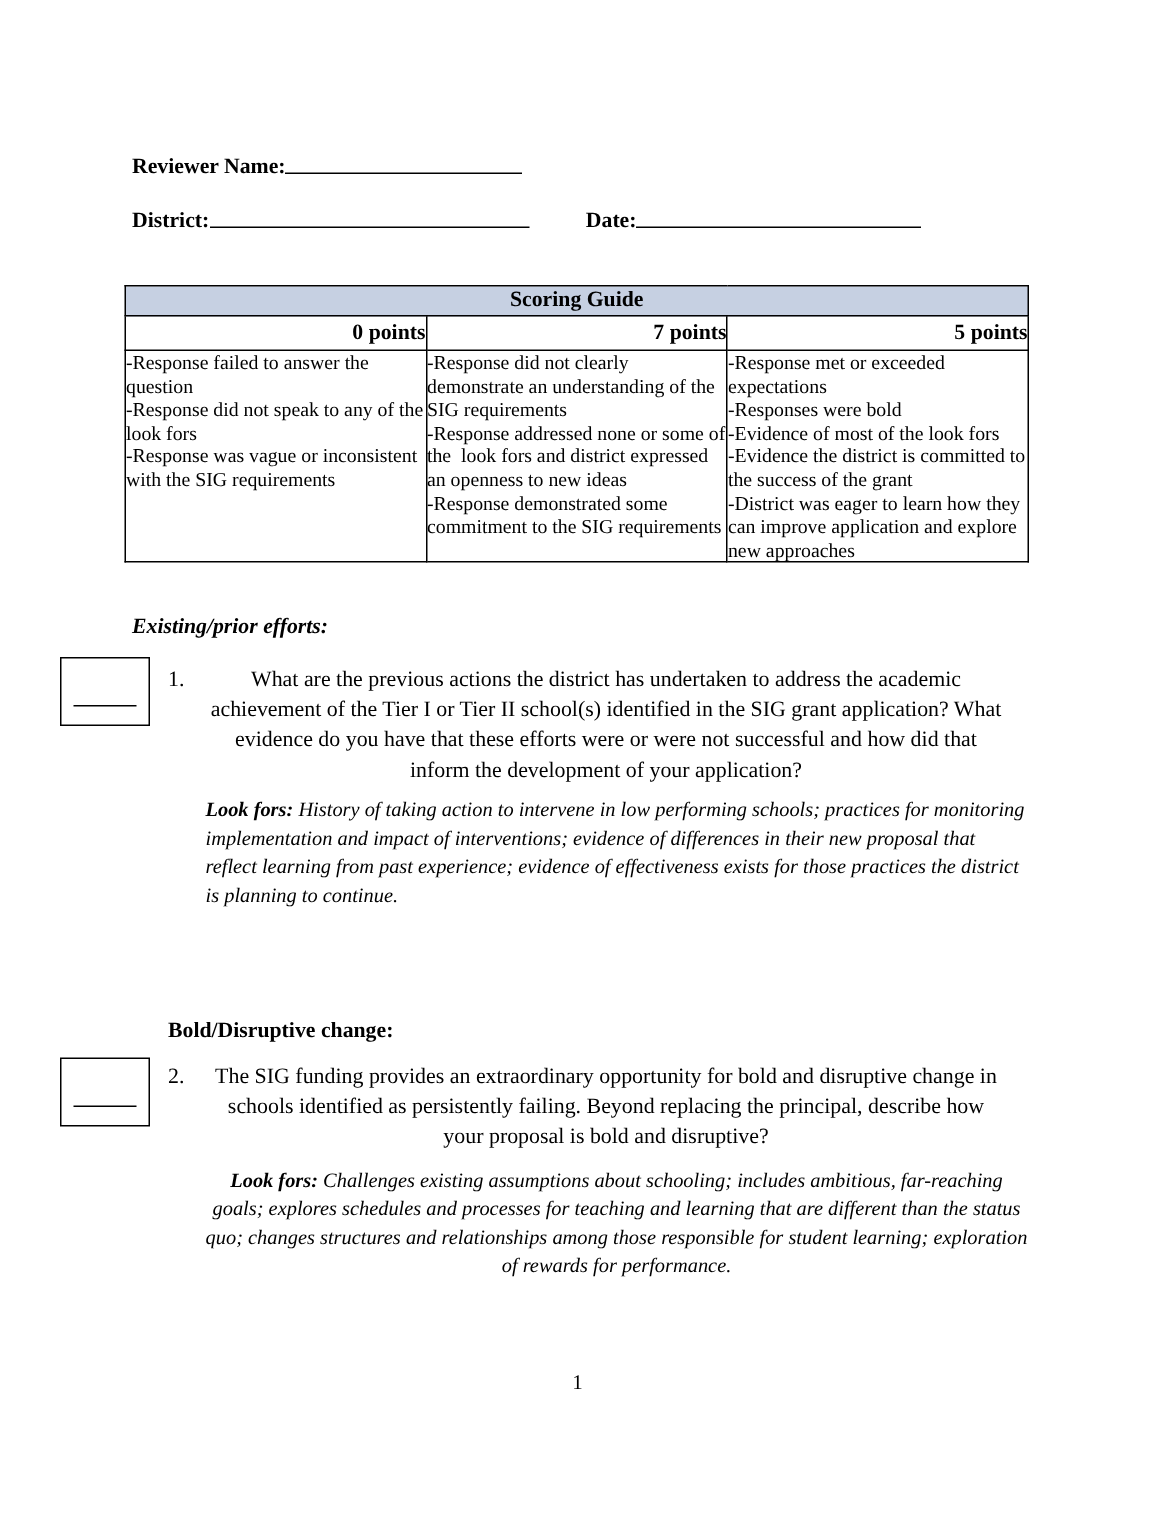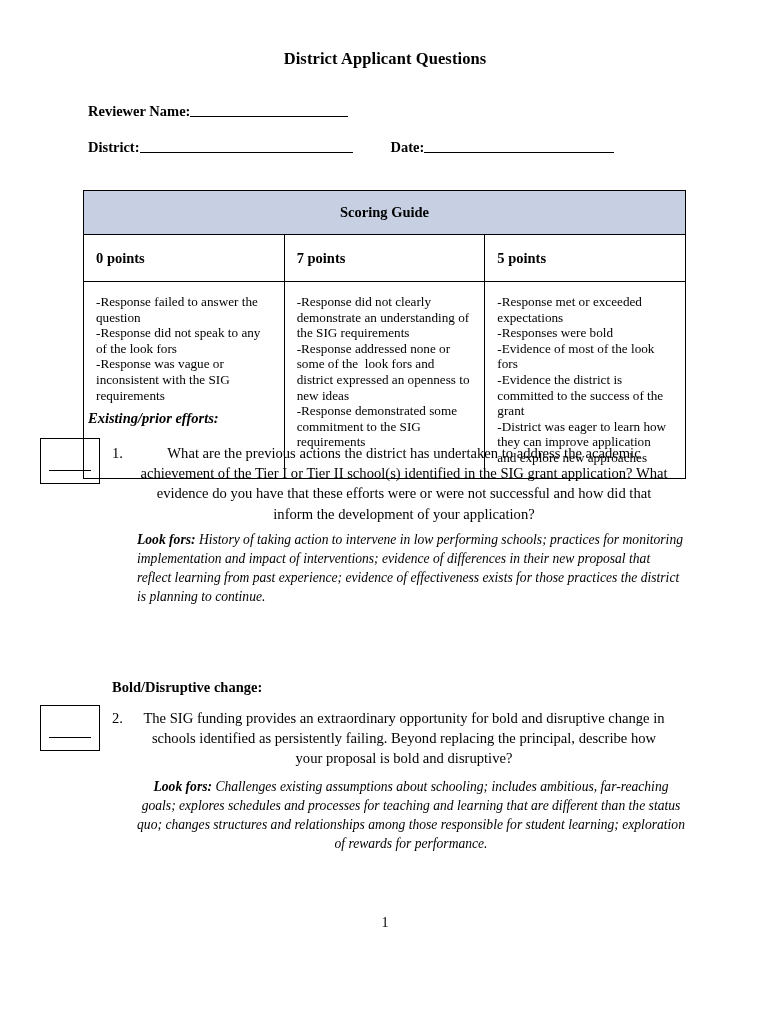--- a/index.html
+++ b/index.html
@@ -71,34 +71,34 @@
   .scoring-table {
     position: absolute;
     left: 83px;
     top: 190px;
     width: 603px;
     border-collapse: collapse;
     table-layout: fixed;
   }
   .scoring-table td, .scoring-table th {
     border: 1.1px solid #000000;
-    padding: 12px;
+    padding: 0;
     vertical-align: top;
   }
   .sg-title-cell {
     background: #c6d0e2;
     text-align: center;
     font-size: 14.5px;
     font-weight: bold;
     height: 19px;
     line-height: 19px;
     padding: 1px 0 2px 0;
   }
   .sg-head-cell {
-    text-align: left;
+    text-align: right;
     font-size: 14.5px;
     font-weight: bold;
     height: 22px;
     line-height: 22px;
     padding: 1px 0 3px 0;
   }
   .sg-body-cell {
     font-size: 13.2px;
     line-height: 15.6px;
     padding: 4px 6px 6px 7px;
@@ -177,21 +177,20 @@
     text-align: center;
     font-size: 14px;
   }
 </style>
 </head>
 <body>
 
 <div class="page">
 
   <div class="title-block">
-    <div class="doc-title">District Applicant Questions</div>
   </div>
 
   <div class="field-row reviewer">
     <span class="field-label">Reviewer Name:</span><span class="rule rule-reviewer"></span>
   </div>
 
   <div class="field-row district">
     <span class="field-label">District:</span><span class="rule rule-district"></span><span class="date-gap"></span><span class="field-label">Date:</span><span class="rule rule-date"></span>
   </div>
 

